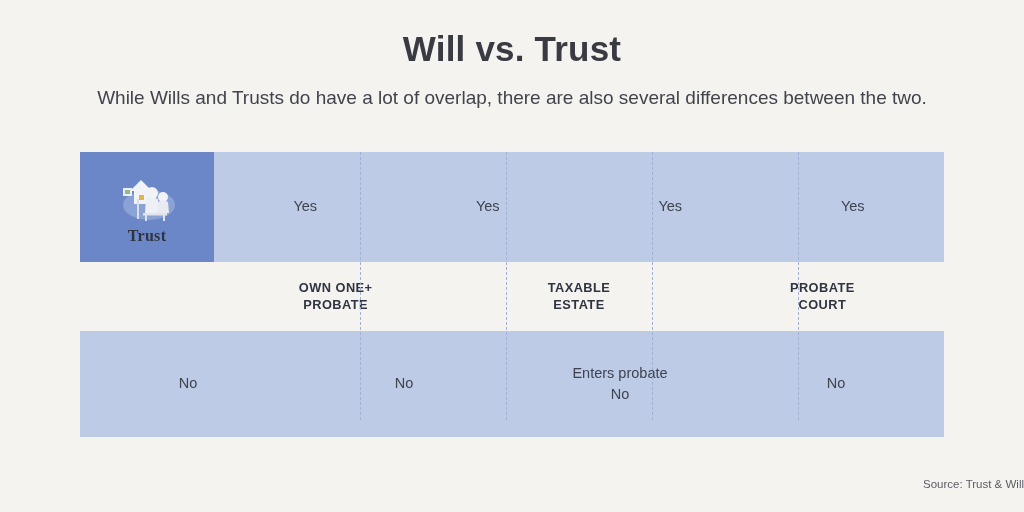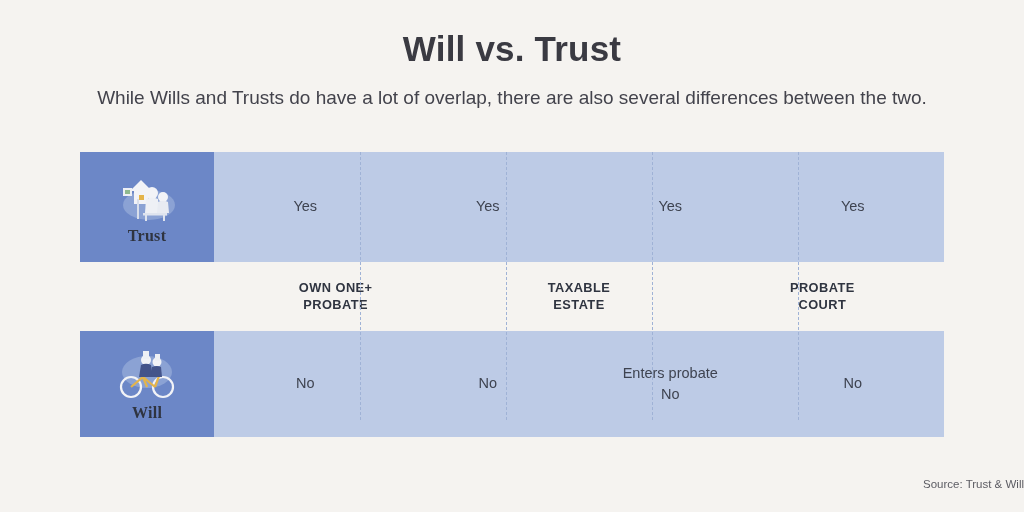--- a/index.html
+++ b/index.html
@@ -213,38 +213,20 @@
       <div class="cell">
         <span class="lbl">
           <span>PROBATE</span><br>
           <span>COURT</span>
         </span>
       </div>
     </div>
   </div>
 
   <div class="row row-will">
-    <div class="cell-icon">
-      <span class="icon-art">
-        <svg viewBox="0 0 74 56" width="74" height="56" xmlns="http://www.w3.org/2000/svg">
-          <ellipse cx="37" cy="26" rx="25" ry="16" fill="#8ba2d4"></ellipse>
-          <circle cx="21" cy="41" r="10" fill="none" stroke="#f2f3f7" stroke-width="2.2"></circle>
-          <circle cx="53" cy="41" r="10" fill="none" stroke="#f2f3f7" stroke-width="2.2"></circle>
-          <path d="M21 41 L33 31 L45 41 M33 31 L37 41 M45 41 L49 30" fill="none" stroke="#e4b44a" stroke-width="2.2"></path>
-          <path d="M30 28 h7" stroke="#f2f3f7" stroke-width="2" fill="none"></path>
-          <circle cx="36" cy="14" r="5" fill="#f2f3f7"></circle>
-          <path d="M31 19 q5 -2.5 10 0 l2 12 h-14 z" fill="#44548a"></path>
-          <circle cx="47" cy="16" r="4.5" fill="#f2f3f7"></circle>
-          <path d="M42 21 q5 -2 9 0 l1 10 h-11 z" fill="#44548a"></path>
-          <rect x="33" y="5" width="6" height="8" fill="#eef0f5"></rect>
-          <rect x="45" y="8" width="5" height="7" fill="#eef0f5"></rect>
-        </svg>
-      </span>
-      <span class="brand-label">Will</span>
-    </div>
     <div class="cells">
       <div class="cell">
           <span class="val">No</span>
         </div>
       <div class="cell">
           <span class="val">No</span>
         </div>
       <div class="cell">
         <span class="val">
           <span>Enters probate</span><br>

